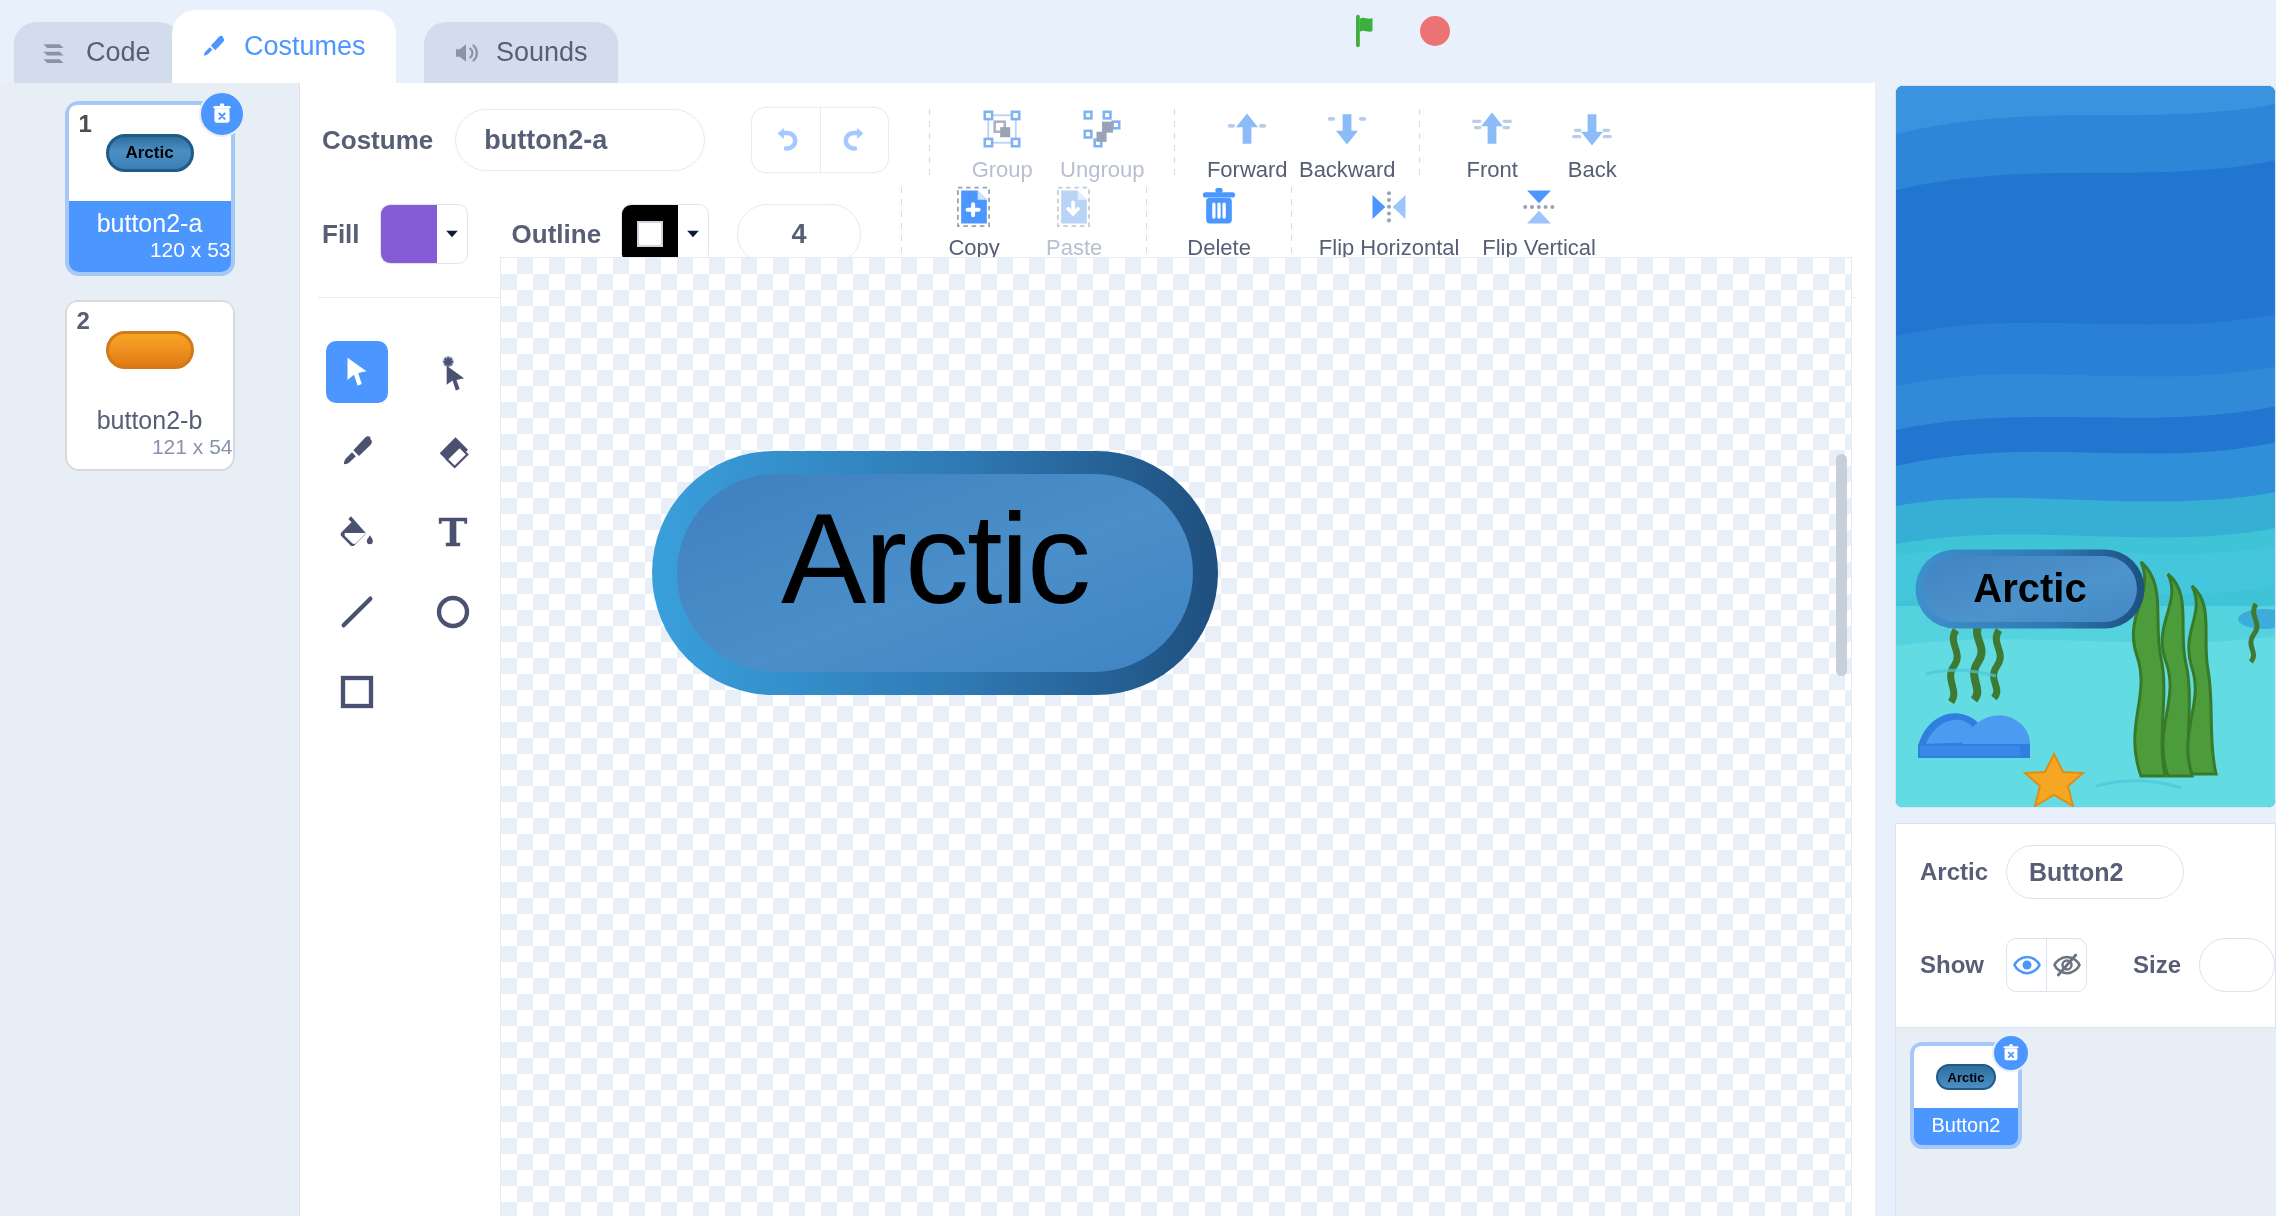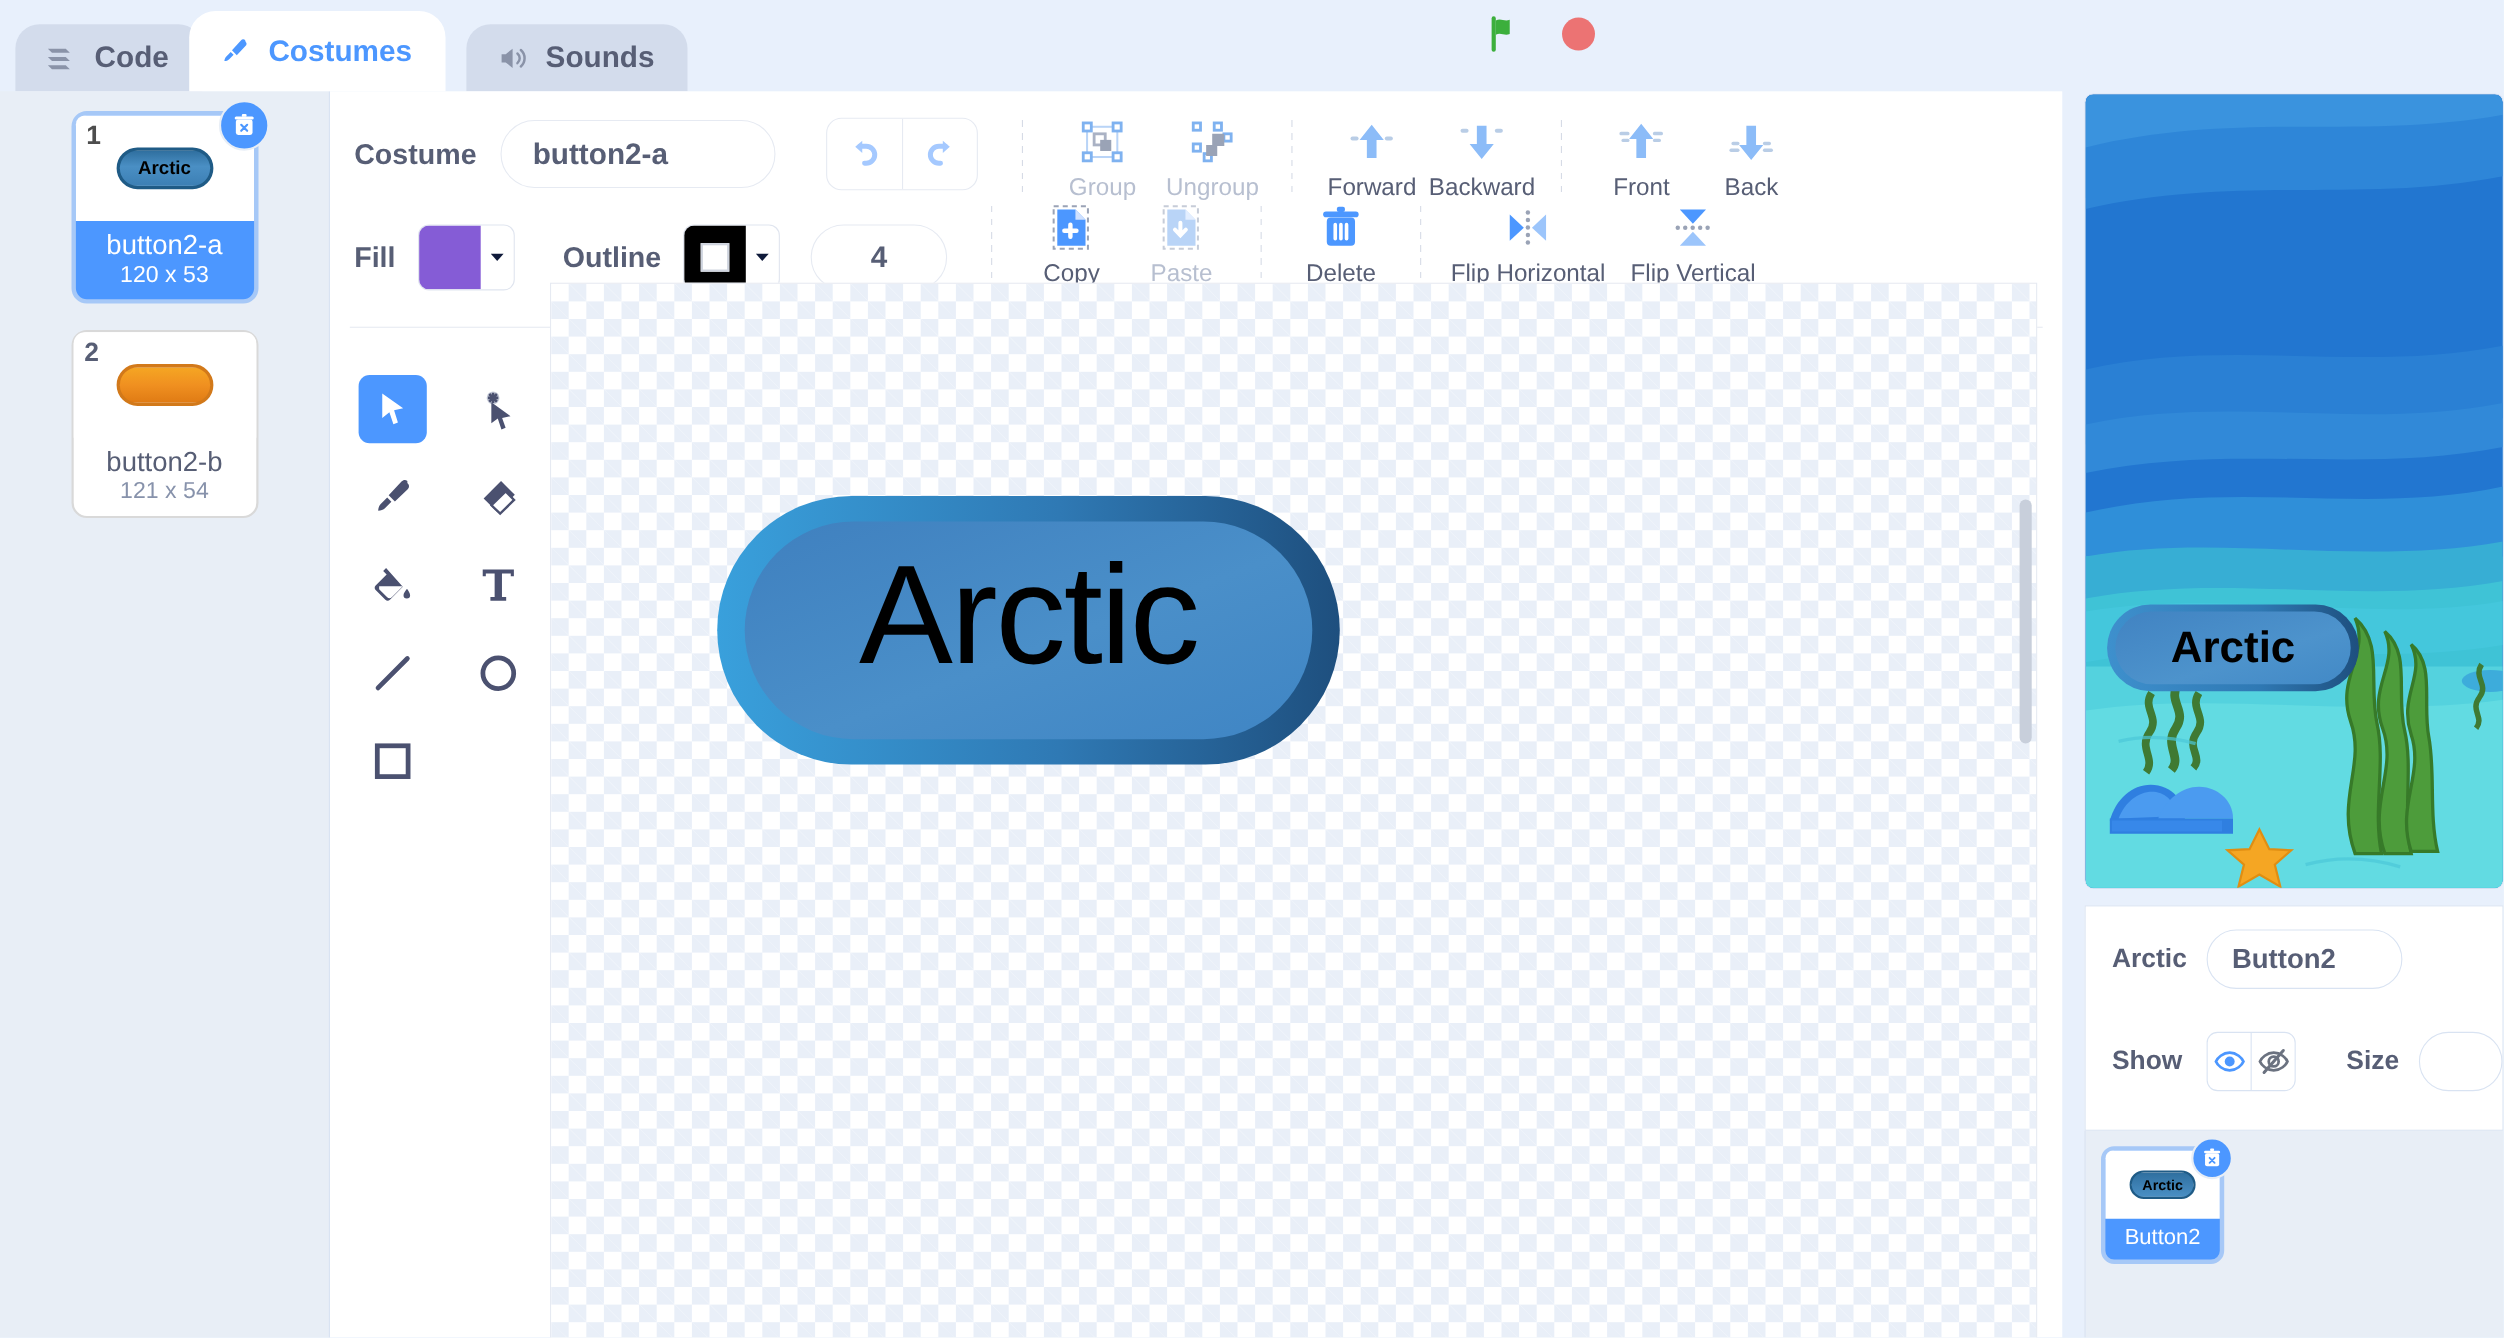--- a/index.html
+++ b/index.html
@@ -15,21 +15,21 @@
   .tabbar {
     position: absolute; left: 0; top: 0; width: 2276px; height: 83px;
     background: #e8f0fc;
   }
   .tab {
     position: absolute; top: 22px; height: 61px;
     display: flex; align-items: center; gap: 14px;
     padding: 0 30px 0 26px;
     background: #d3dcec;
     border-radius: 22px 22px 0 0;
-    color: #575e75; font-size: 27px; font-weight: 700;
+    color: #575e75; font-size: 27px; font-weight: 400;
     cursor: pointer;
   }
   .tab.active {
     background: #ffffff; color: #4c97ff; top: 10px; height: 73px;
     border-radius: 24px 24px 0 0;
     z-index: 5;
   }
   .tab .ticon { display:flex; align-items:center; justify-content:center; width: 32px; height: 32px; }
 
   
@@ -54,21 +54,21 @@
   .costume-item .num {
     position: absolute; left: 10px; top: 5px; font-size: 24px; font-weight: 700; color: #575e75; z-index: 3;
   }
   .costume-item.selected .num { color: #4d4d4d; }
   .thumb-area {
     height: 96px; background: #ffffff; border-radius: 10px 10px 0 0;
     display: flex; align-items: center; justify-content: center;
   }
   .costume-item.selected .thumb-area { border-radius: 8px 8px 0 0; }
   .ci-label { text-align: center; font-size: 25px; color: #575e75; padding-top: 8px; }
-  .ci-size  { text-align: center; font-size: 21px; color: #8792ab; padding-bottom: 10px; }
+  .ci-size  { text-align: right; font-size: 21px; color: #8792ab; padding-bottom: 10px; }
   .costume-item.selected .ci-label,
   .costume-item.selected .ci-size { color: #ffffff; }
 
   .mini-btn {
     width: 88px; height: 38px; border-radius: 19px;
     background: linear-gradient(180deg,#2f6f9f 0%, #4a8fc4 45%, #3c7fb4 100%);
     border: 3px solid #1f5b86;
     display: flex; align-items: center; justify-content: center;
     color: #000; font-size: 17px; font-weight: 600;
   }

